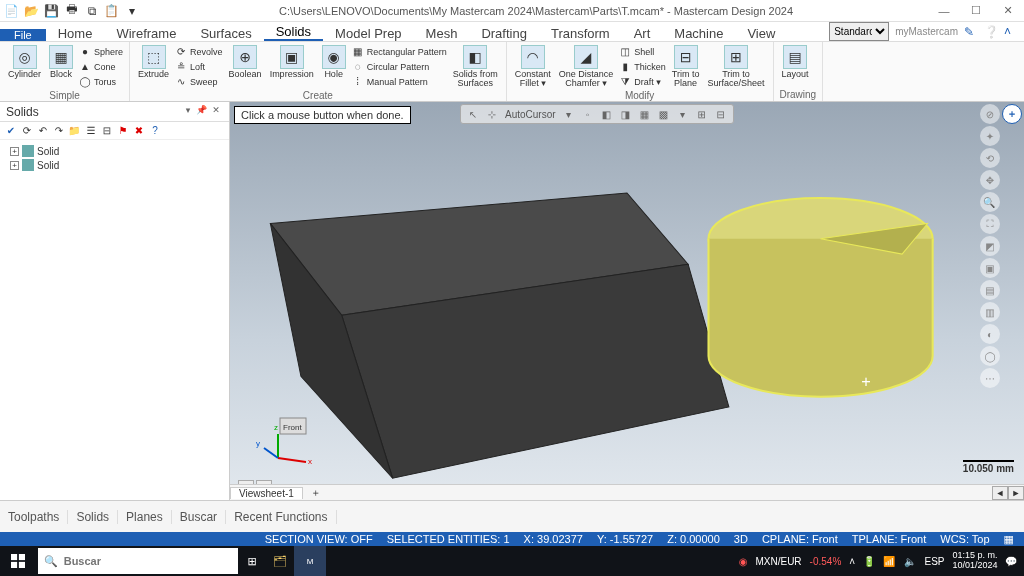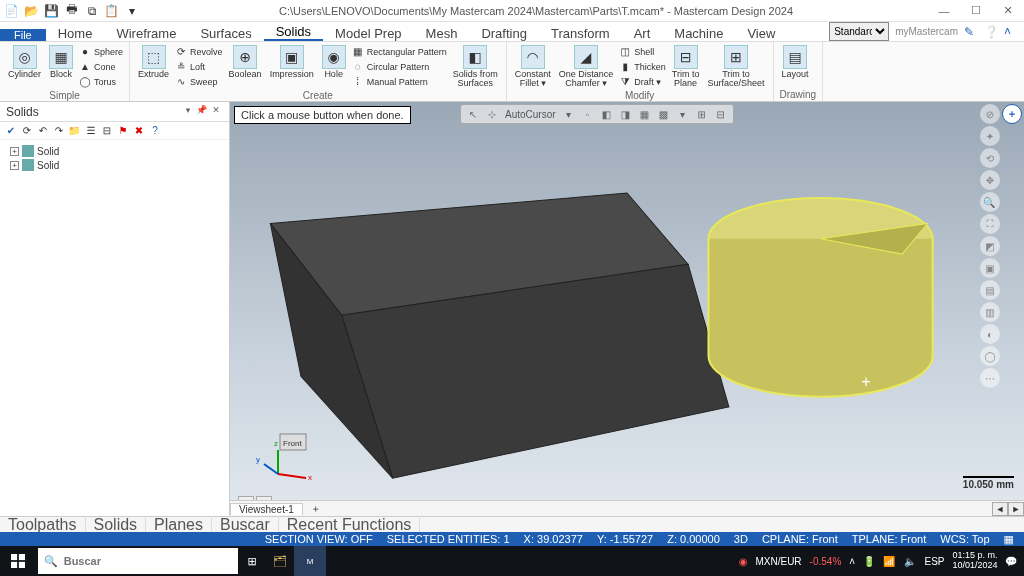--- a/index.html
+++ b/index.html
@@ -58,21 +58,21 @@
 .rt-btn { width: 20px; height: 20px; border-radius: 10px; background: rgba(255,255,255,0.5); display: flex; align-items: center; justify-content: center; font-size: 10px; color: #888; cursor: pointer; }
 .rt-btn.plus { background: #fff; color: #1e5fb4; font-weight: bold; border:1px solid #1e5fb4; }
 .triad { position: absolute; left: 20px; bottom: 30px; font-size: 9px; }
 .triad svg { display: block; }
 .scale-bar { position: absolute; right: 10px; bottom: 26px; font-size: 10px; font-weight: bold; border-top: 2px solid #000; padding-top: 1px; }
 .vp-scroll { position: absolute; bottom: 6px; left: 8px; display: flex; gap: 2px; }
 .vp-sb { width: 16px; height: 14px; background: #eee; border: 1px solid #aaa; font-size: 9px; text-align: center; line-height: 12px; cursor: pointer; }
 .shapes { position: absolute; top: 40px; left: 20px; right: 20px; bottom: 60px; }
 
 
-.bottom-tabs { height: 16px; background: #f5f5f5; border-top: 1px solid #ccc; display: flex; align-items: center; font-size: 16px; }
+.bottom-tabs { height: 32px; background: #f5f5f5; border-top: 1px solid #ccc; display: flex; align-items: center; font-size: 12px; }
 .btab { padding: 0 8px; border-right: 1px solid #ddd; color: #555; cursor: pointer; }
 .viewsheet-tabs { position: absolute; bottom: 0; left: 0; right: 0; height: 16px; background: #f5f5f5; border-top: 1px solid #ccc; display: flex; align-items: center; font-size: 10px; }
 .vst { padding: 0 8px; border: 1px solid #ccc; border-bottom: none; background: #fff; cursor: pointer; }
 
 
 .statusbar1 { height: 14px; background: #1e5fb4; color: #fff; display: flex; align-items: center; gap: 14px; padding: 0 10px; font-size: 11px; }
 .sb-spacer { flex: 1; }
 .statusbar1 .seg { white-space: nowrap; }
 
 

